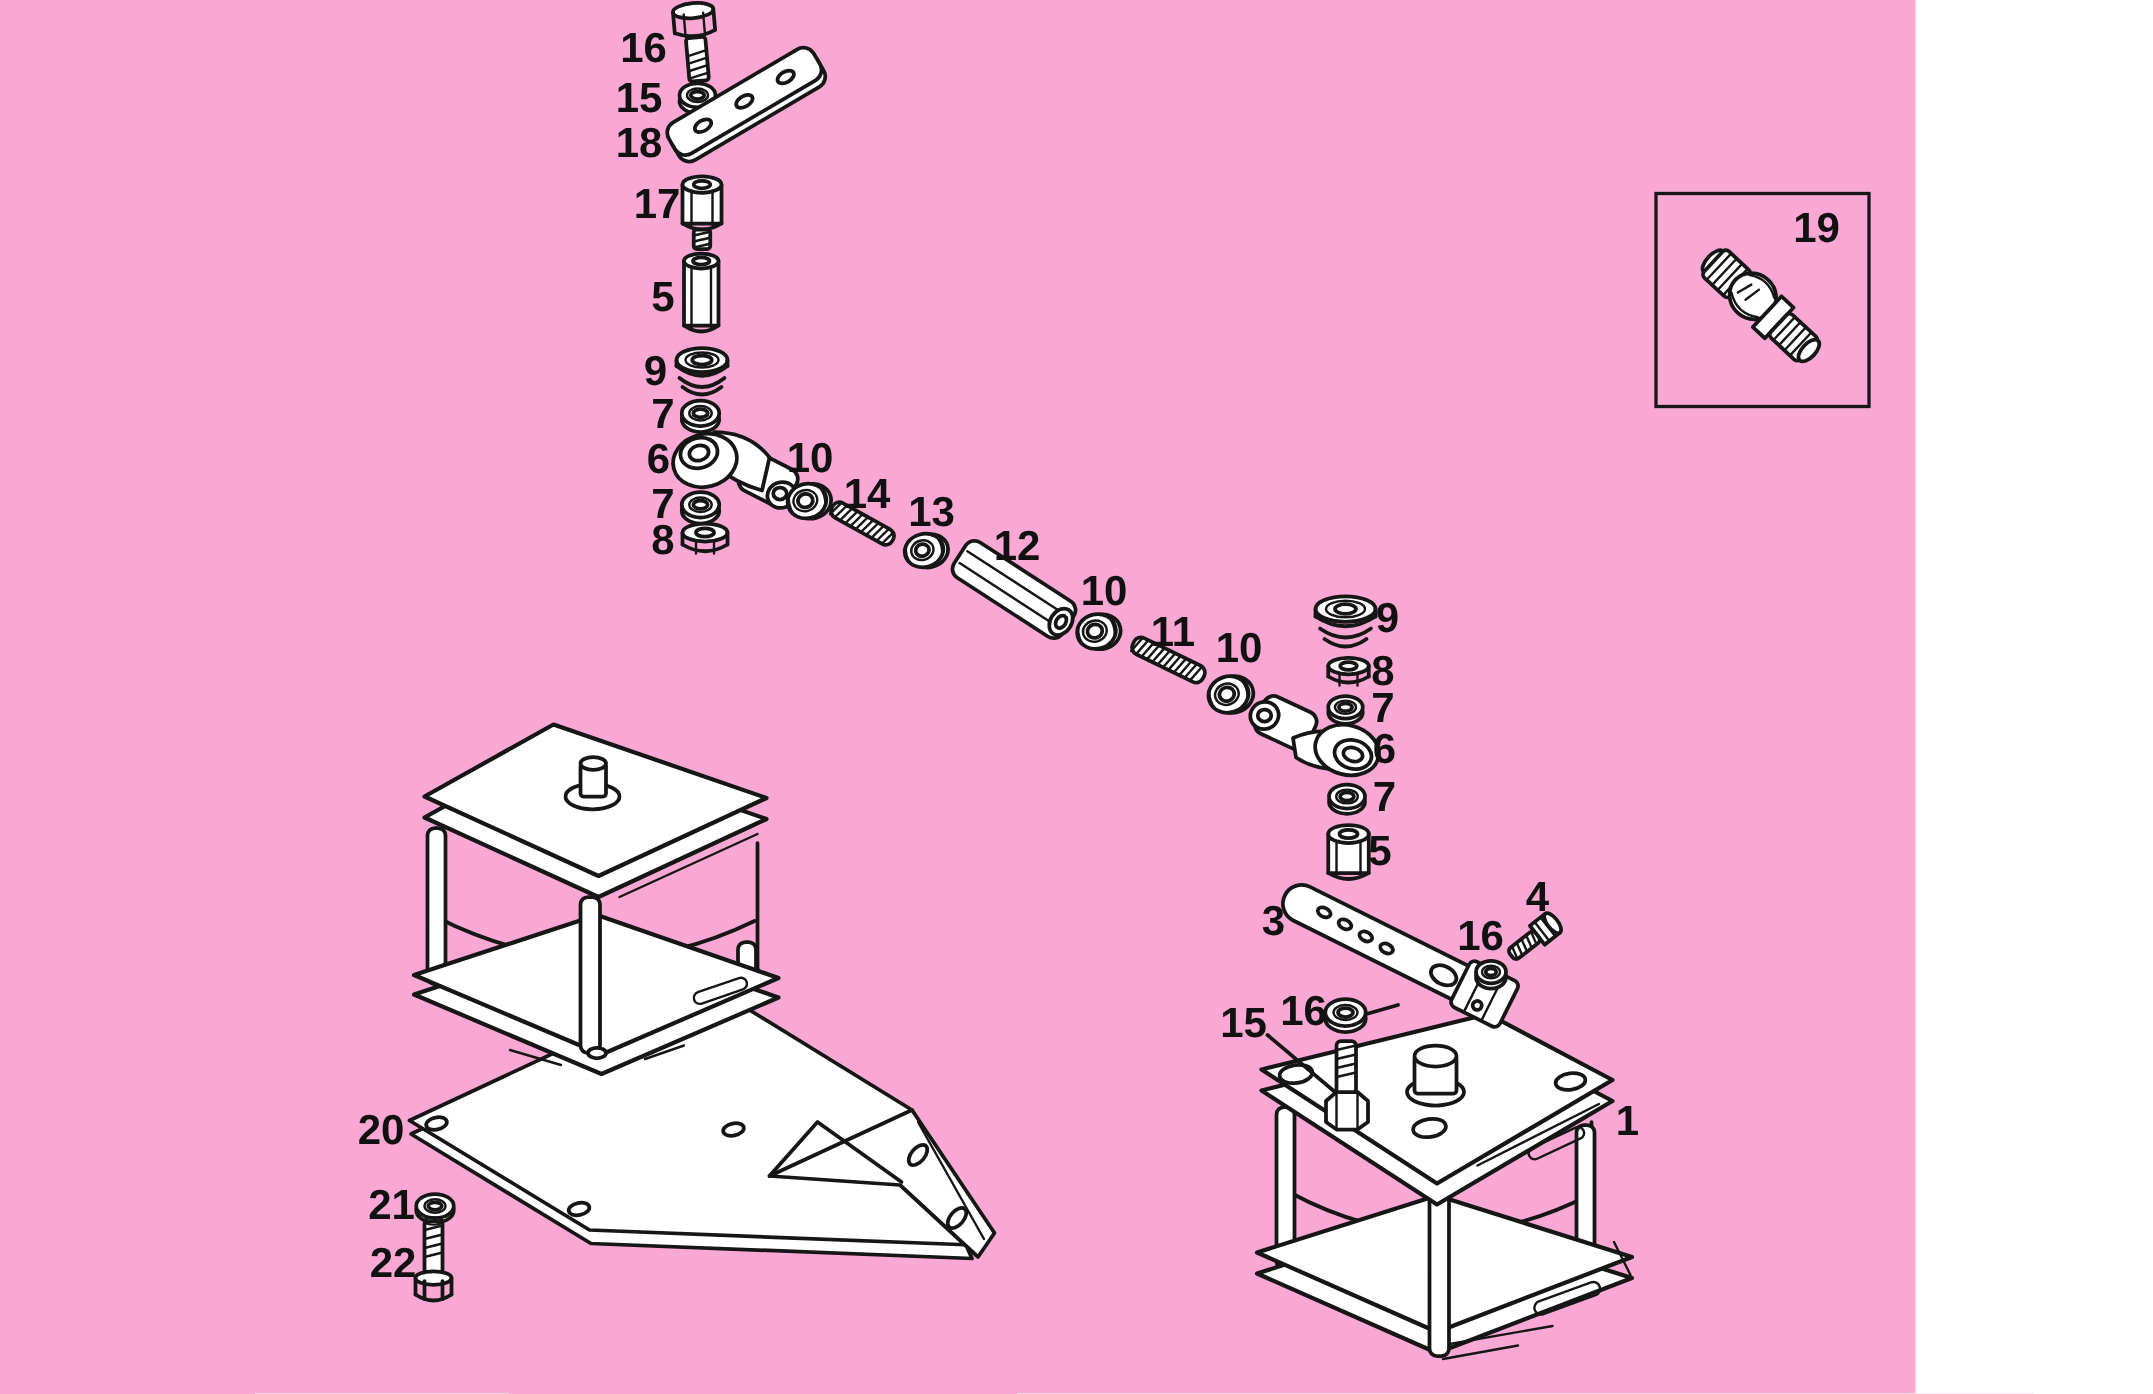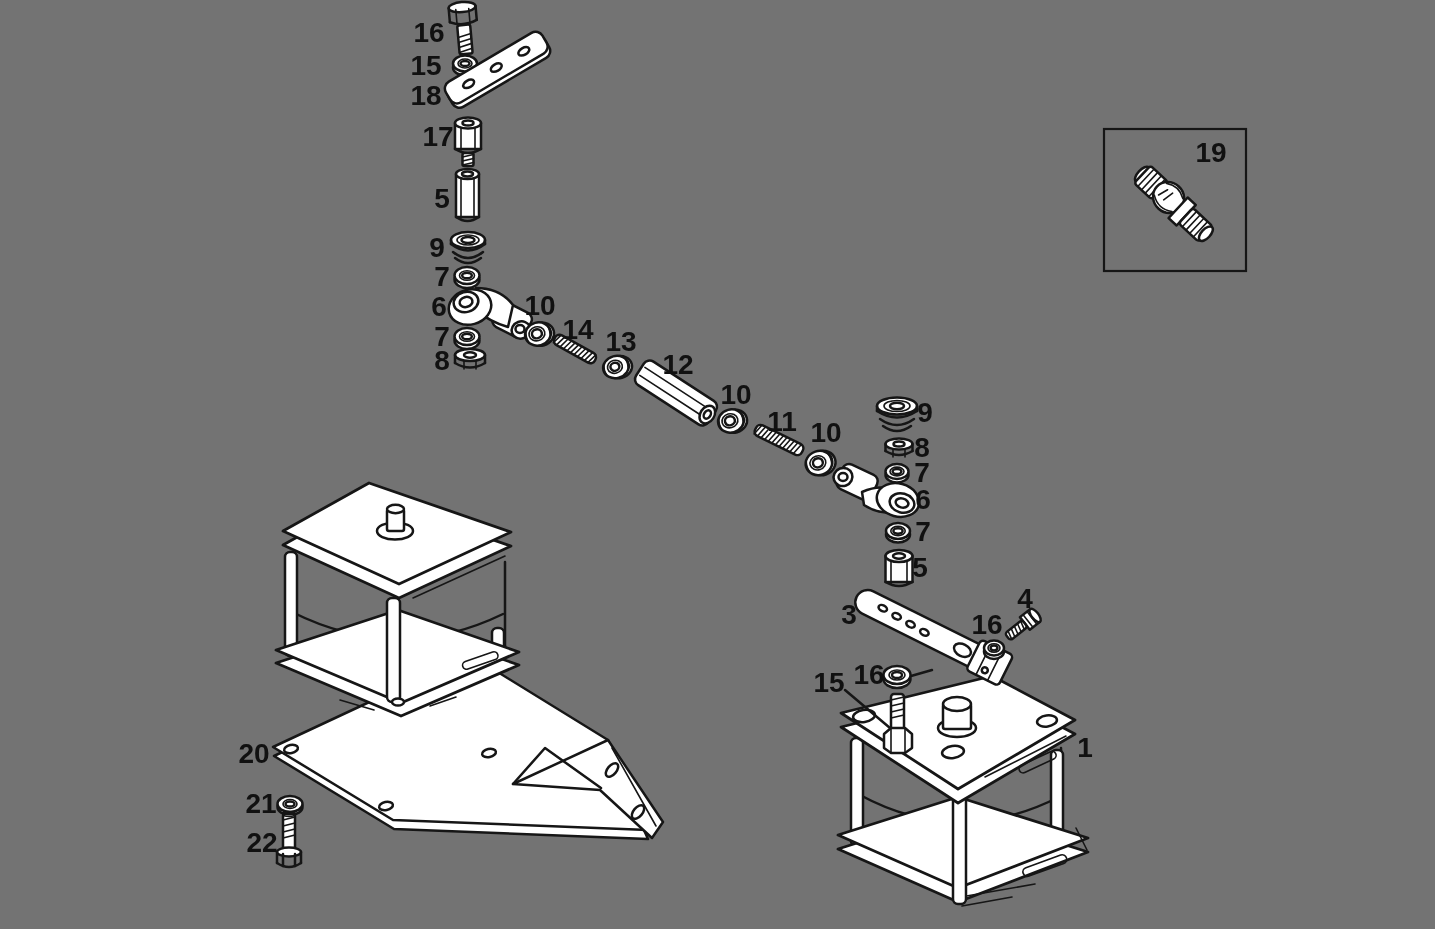--- a/index.html
+++ b/index.html
@@ -1,16 +1,16 @@
 <!DOCTYPE html>
 <html><head>
 <meta charset="utf-8">
 <style>
   html,body { margin:0; padding:0; background:#ffffff; }
-  #stage { position:relative; width:1435px; height:929px; background:#737373; overflow:hidden; }
+  #stage { position:relative; width:1277px; height:929px; background:#f9a8d4; overflow:hidden; }
   svg { display:block; }
   .o  { fill:#ffffff; stroke:#161616; stroke-width:2.5; stroke-linejoin:round; stroke-linecap:round; }
   .ob { fill:#ffffff; stroke:#161616; stroke-width:2.8; stroke-linejoin:round; stroke-linecap:round; }
   .l  { fill:none; stroke:#161616; stroke-width:2.5; stroke-linejoin:round; stroke-linecap:round; }
   .t  { fill:none; stroke:#161616; stroke-width:1.6; stroke-linecap:round; }
   .lbl { font-family:"Liberation Sans", sans-serif; font-weight:bold; font-size:28px; fill:#111111;
          text-anchor:middle; dominant-baseline:central; }
 </style>
 </head>
 <body>

